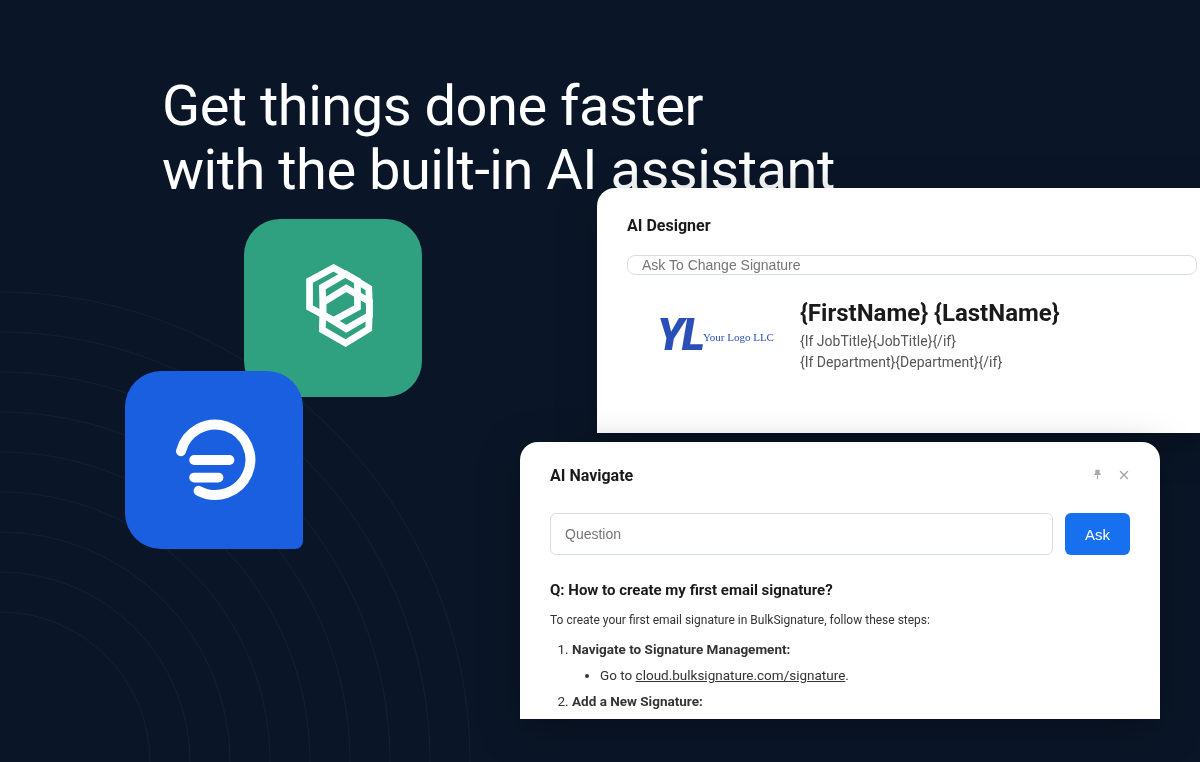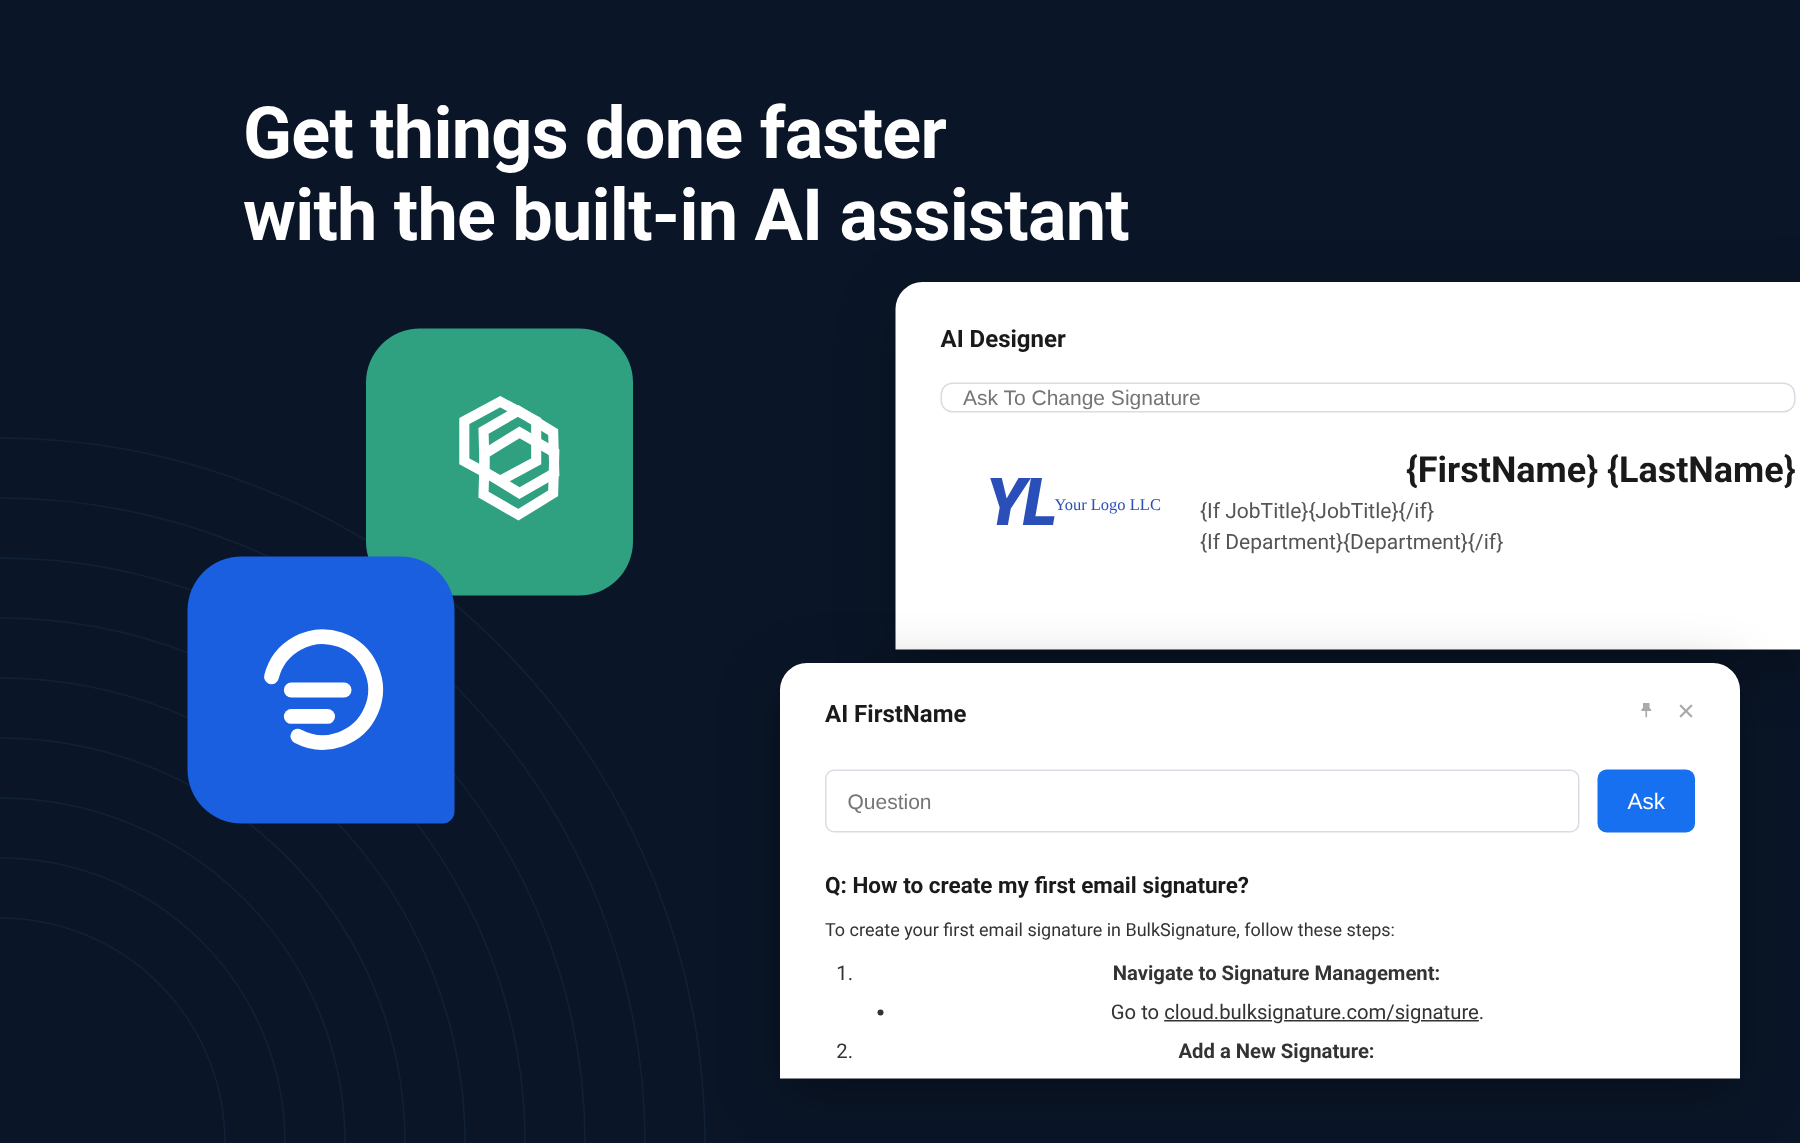--- a/index.html
+++ b/index.html
@@ -14,25 +14,25 @@
   .bg-lines {
     position: absolute;
     bottom: -100px;
     left: -100px;
     width: 600px;
     height: 600px;
     opacity: 0.3;
   }
   .headline {
     position: absolute;
-    top: 61px;
+    top: 74px;
     left: 162px;
     color: #ffffff;
-    font-size: 48px;
-    font-weight: 700;
+    font-size: 56px;
+    font-weight: 400;
     line-height: 1.15;
     letter-spacing: -0.5px;
   }
   .icon-openai {
     position: absolute;
     top: 219px;
     left: 244px;
     width: 178px;
     height: 178px;
     background: #2fa181;
@@ -105,21 +105,20 @@
     font-family: Liberation Serif, serif;
   }
   .sig-text {
     flex: 1;
   }
   .sig-name {
     font-size: 24px;
     font-weight: 700;
     color: #1a1a1a;
     margin-bottom: 4px;
-    text-align: right;
   }
   .sig-line {
     font-size: 14px;
     color: #555;
     line-height: 1.5;
   }
   .card-assistant {
     position: absolute;
     top: 442px;
     left: 520px;
@@ -184,21 +183,20 @@
     color: #333;
     margin-bottom: 14px;
   }
   .qa ol {
     padding-left: 22px;
     font-size: 13.5px;
     color: #333;
   }
   .qa ol > li {
     margin-bottom: 10px;
-    text-align: center;
   }
   .qa ol > li .step-title {
     font-weight: 700;
   }
   .qa ul {
     list-style: disc;
     padding-left: 28px;
     margin-top: 10px;
   }
   .qa ul li {
@@ -258,21 +256,21 @@
     <div class="sig-text">
       <div class="sig-name">{FirstName} {LastName}</div>
       <div class="sig-line">{If JobTitle}{JobTitle}{/if}</div>
       <div class="sig-line">{If Department}{Department}{/if}</div>
     </div>
   </div>
 </div>
 
 <div class="card-assistant">
   <div class="assistant-header">
-    <div class="title">AI FirstName</div>
+    <div class="title">AI Navigate</div>
     <div class="header-actions">
       <span class="header-icon">
         <svg width="13" height="13" viewBox="0 0 24 24" fill="#aaa">
             <path d="M16 3v6l2 2v2h-5v7l-1 1-1-1v-7H6v-2l2-2V3h8z"></path>
           </svg>
       </span>
       <span class="header-icon">
         <svg width="12" height="12" viewBox="0 0 24 24" stroke="#aaa" stroke-width="3" stroke-linecap="round">
             <line x1="5" y1="5" x2="19" y2="19"></line>
             <line x1="19" y1="5" x2="5" y2="19"></line>

